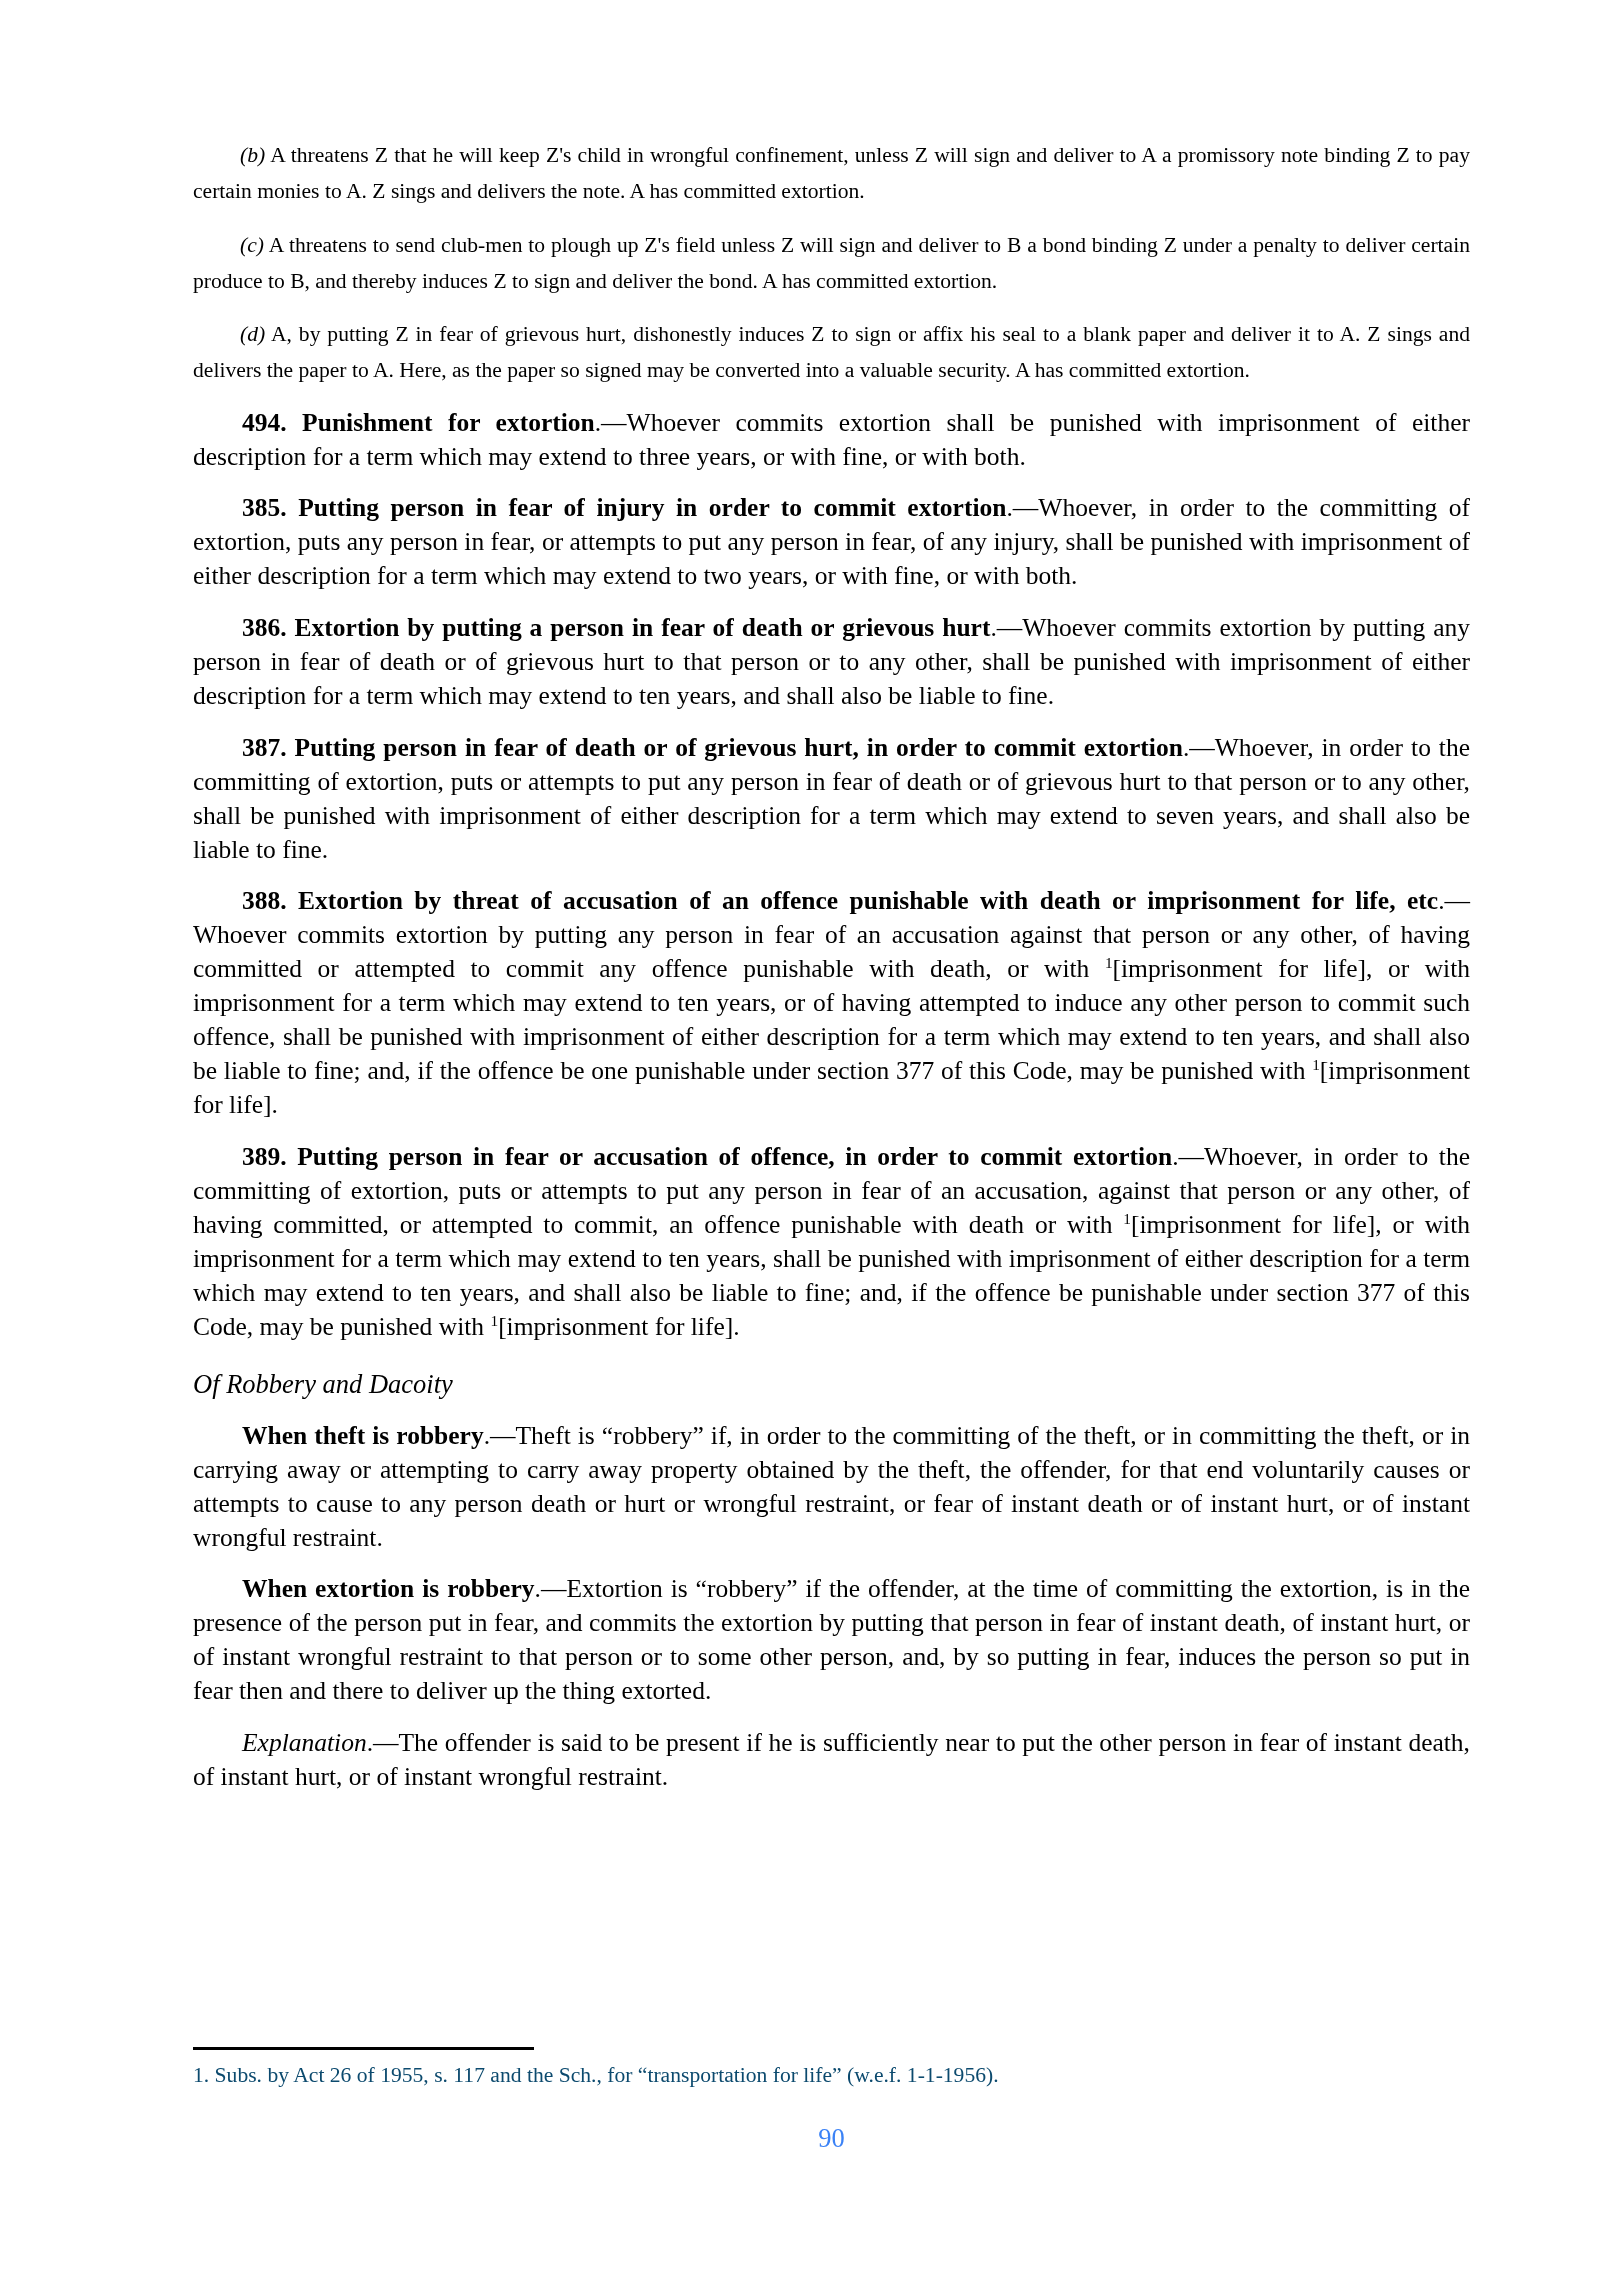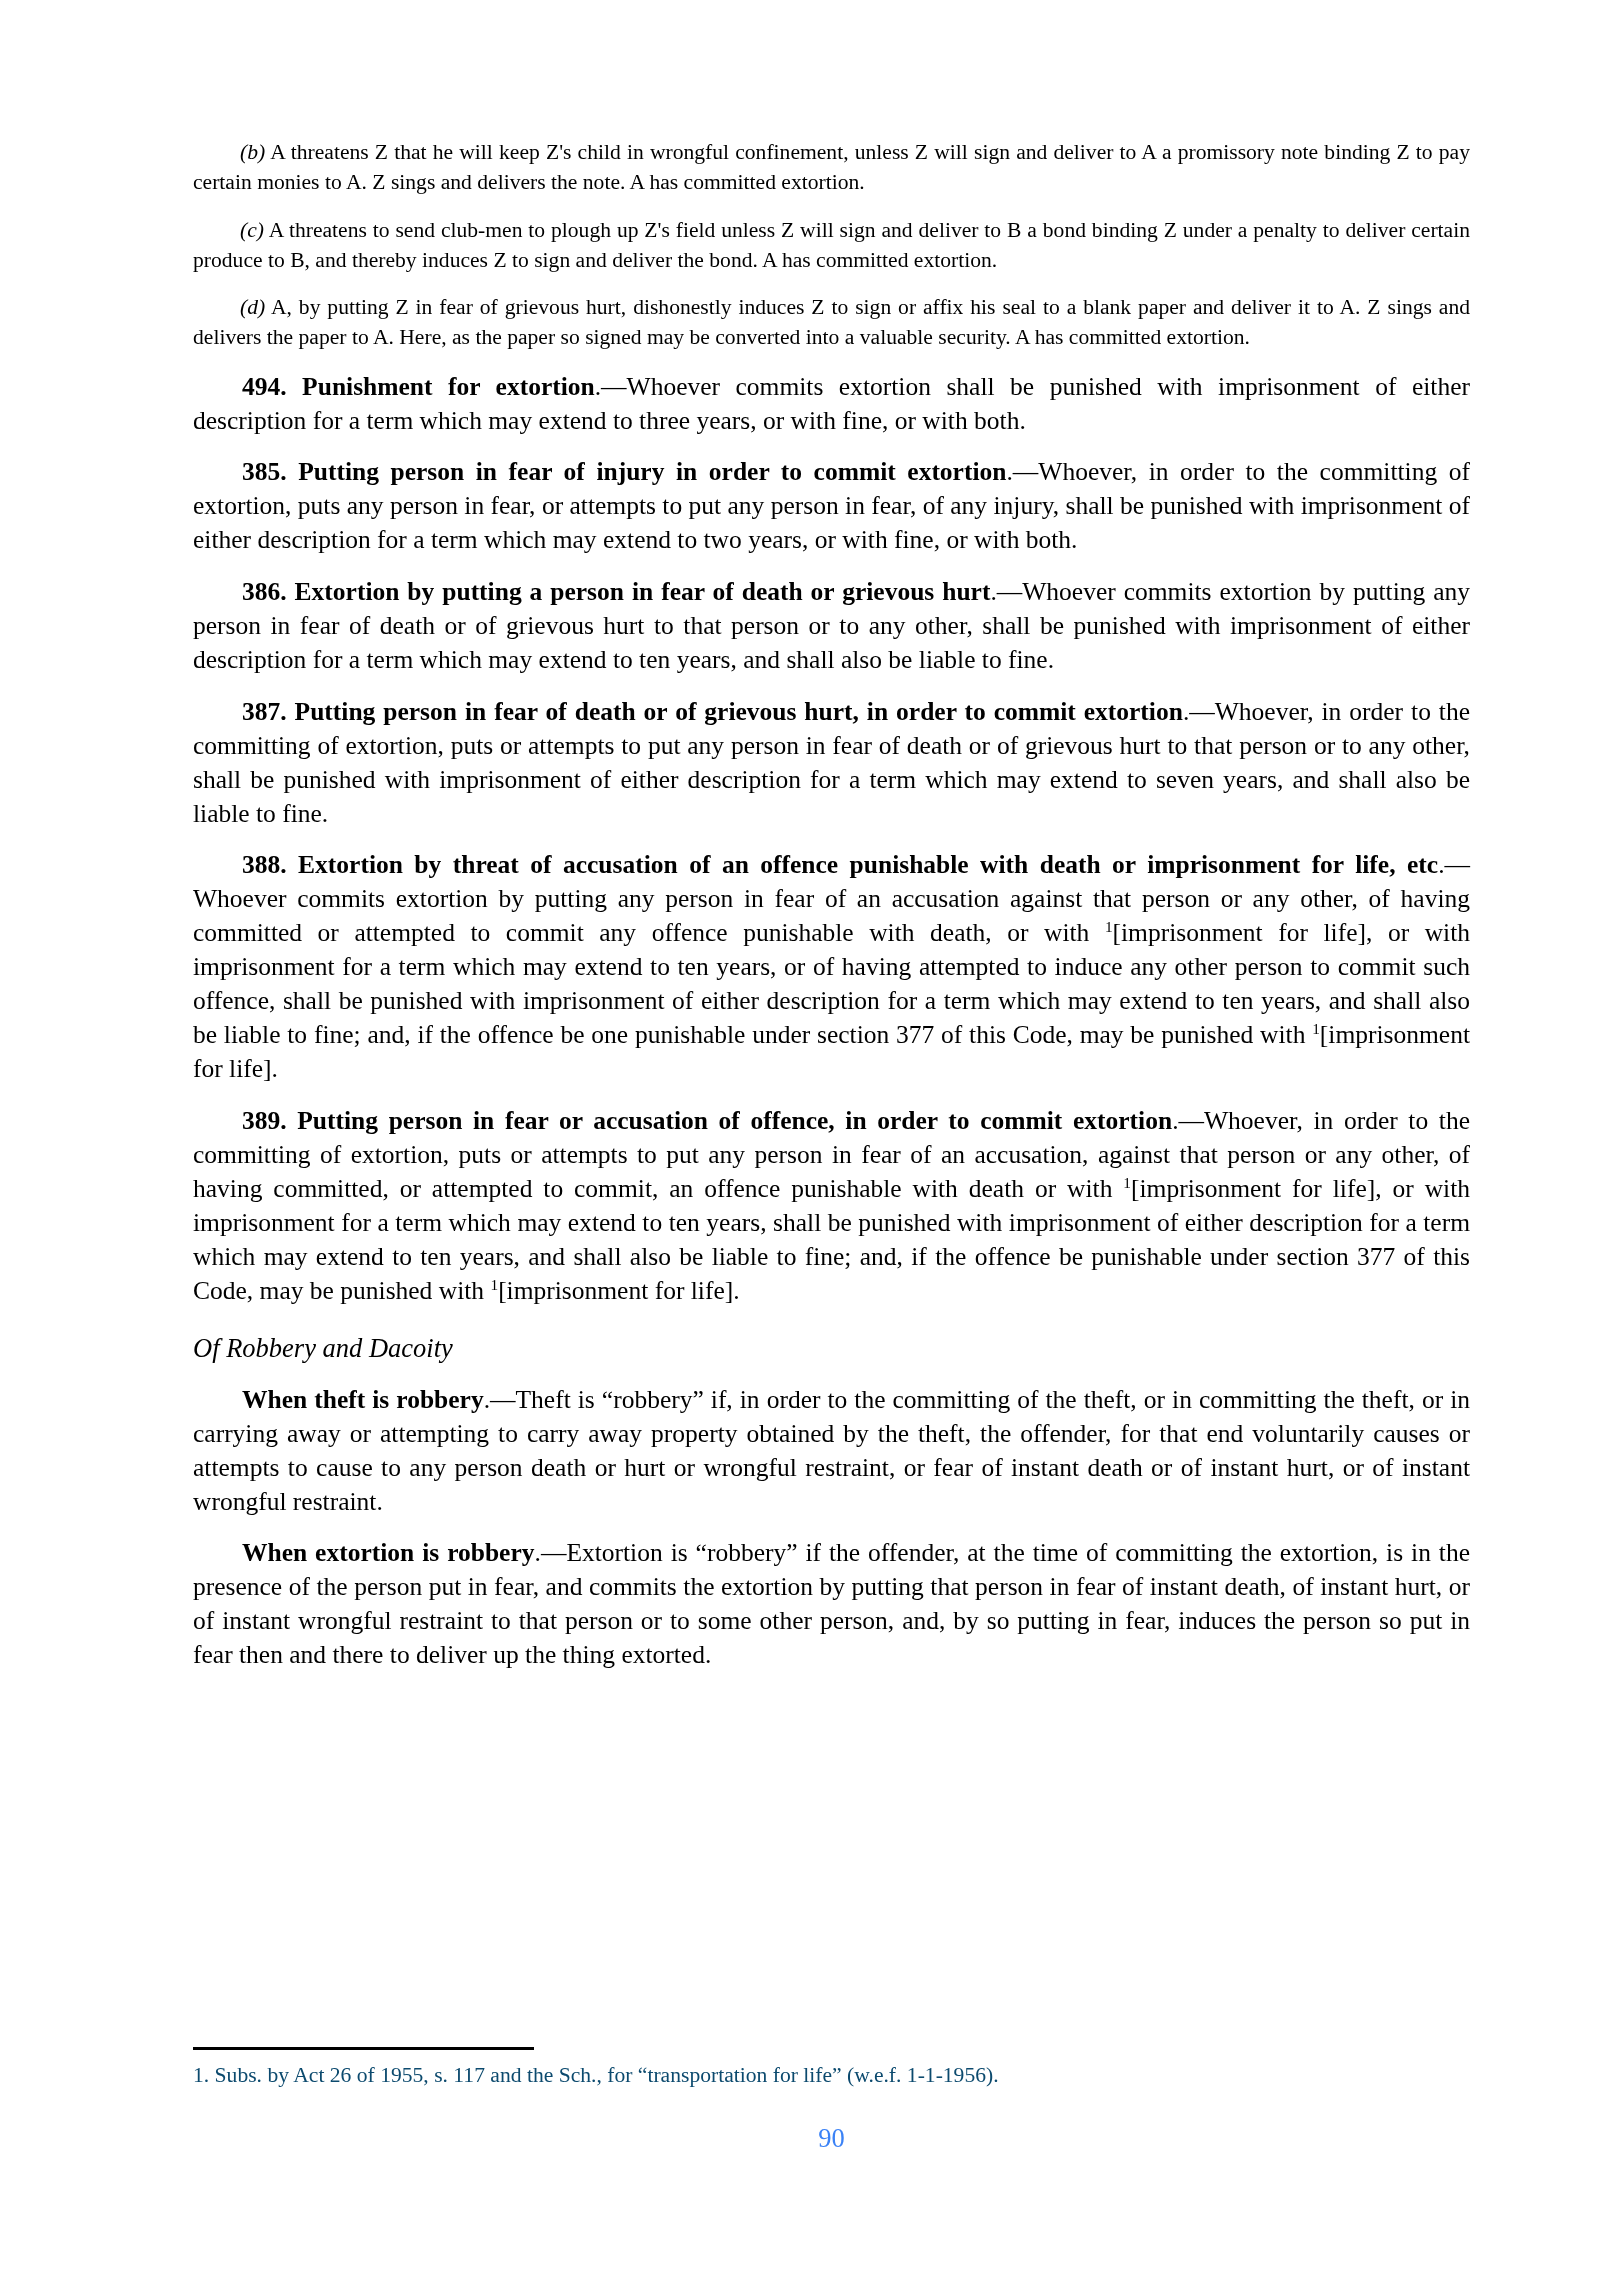--- a/index.html
+++ b/index.html
@@ -22,21 +22,21 @@
     top: 137px;
     width: 1277px;
   }
   .content p {
     margin: 0 0 17.6px 0;
     text-align: justify;
     color: #000000;
   }
   .ill {
     font-size: 21.6px;
-    line-height: 30px;
+    line-height: 36px;
     text-indent: 47px;
   }
   .bd {
     font-size: 25.5px;
     line-height: 34px;
     text-indent: 49px;
   }
   .ctr {
     font-size: 26.5px;
     line-height: 34px;
@@ -103,20 +103,21 @@
 
     <p class="bd"><span class="b">389. Putting person in fear or accusation of offence, in order to commit extortion</span><span>.—Whoever, in order to the committing of extortion, puts or attempts to put any person in fear of an accusation, against that person or any other, of having committed, or attempted to commit, an offence punishable with death or with </span><sup>1</sup><span>[imprisonment for life], or with imprisonment for a term which may extend to ten years, shall be punished with imprisonment of either description for a term which may extend to ten years, and shall also be liable to fine; and, if the offence be punishable under section 377 of this Code, may be punished with </span><sup>1</sup><span>[imprisonment for life].</span></p>
 
     <p class="bd ctr"><span class="it">Of Robbery and Dacoity</span></p>
 
 
     <p class="bd"><span class="b">When theft is robbery</span><span>.—Theft is “robbery” if, in order to the committing of the theft, or in committing the theft, or in carrying away or attempting to carry away property obtained by the theft, the offender, for that end voluntarily causes or attempts to cause to any person death or hurt or wrongful restraint, or fear of instant death or of instant hurt, or of instant wrongful restraint.</span></p>
 
     <p class="bd"><span class="b">When extortion is robbery</span><span>.—Extortion is “robbery” if the offender, at the time of committing the extortion, is in the presence of the person put in fear, and commits the extortion by putting that person in fear of instant death, of instant hurt, or of instant wrongful restraint to that person or to some other person, and, by so putting in fear, induces the person so put in fear then and there to deliver up the thing extorted.</span></p>
 
+    <p class="bd"><span class="it">Explanation</span><span>.—The offender is said to be present if he is sufficiently near to put the other person in fear of instant death, of instant hurt, or of instant wrongful restraint.</span></p>
 
   </div>
 
   <div class="footnote-block">
     <div class="fn-rule"></div>
     <div class="fn-text">1. Subs. by Act 26 of 1955, s. 117 and the Sch., for “transportation for life” (w.e.f. 1-1-1956).</div>
   </div>
 
   <div class="page-number">90</div>
 

